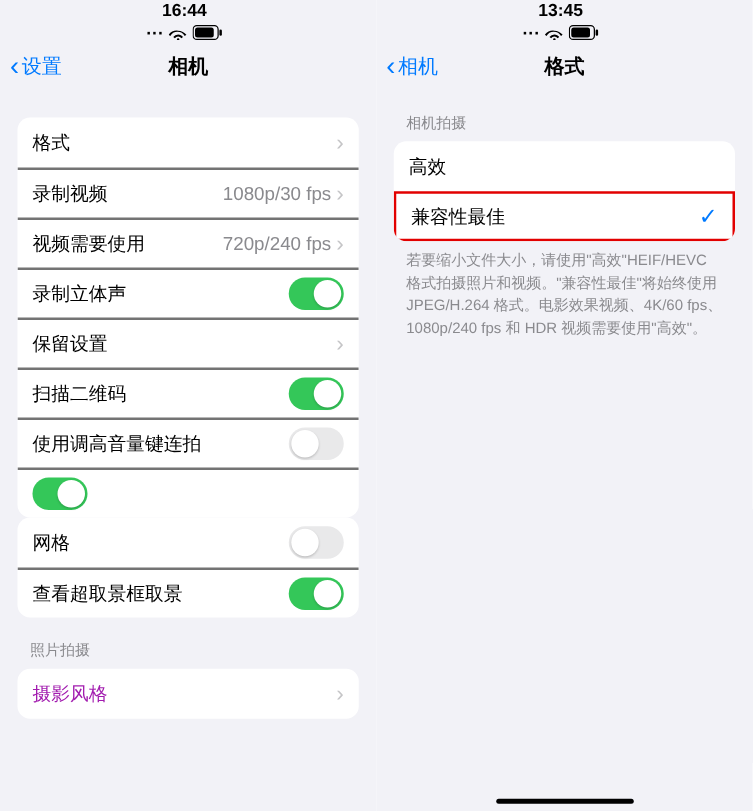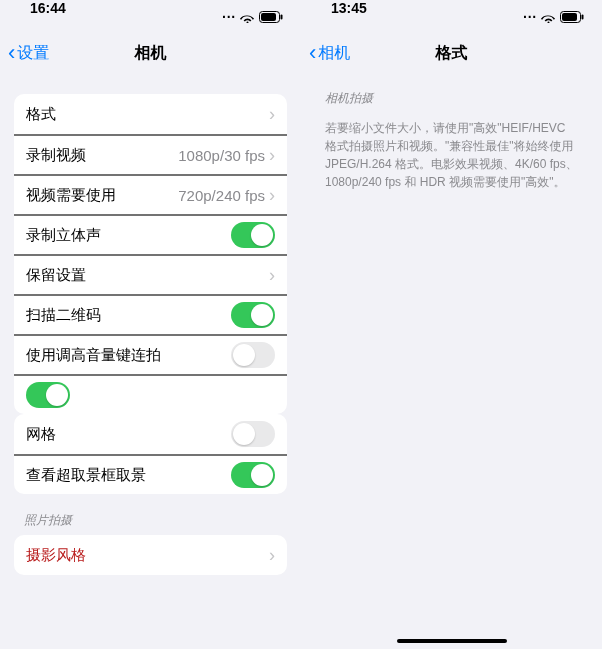--- a/index.html
+++ b/index.html
@@ -15,24 +15,26 @@
     height: 649px;
     background: #f2f2f7;
     display: flex;
     flex-direction: column;
     overflow: hidden;
     position: relative;
   }
   .status-bar {
     height: 34px;
     display: flex;
+    align-items: center;
     justify-content: space-between;
-    padding: 0 18px 0 30px;
+    padding: 0 18px 0 12px;
     font-size: 14px;
     font-weight: 600;
+    flex-direction: column;
   }
   .status-right { display: flex; align-items: center; gap: 4px; }
   .nav {
     height: 38px;
     display: flex;
     align-items: center;
     position: relative;
     padding: 0 8px;
   }
   .back {
@@ -47,21 +49,20 @@
     left: 0; right: 0;
     text-align: center;
     font-size: 16px;
     font-weight: 600;
   }
   .content { padding: 0 14px; flex: 1; overflow: hidden; }
   .section-header {
     font-size: 12px;
     color: #8a8a8e;
     padding: 18px 10px 6px;
-    font-style: italic;
   }
   .list {
     background: #fff;
     border-radius: 10px;
     overflow: hidden;
   }
   .row {
     display: flex;
     align-items: center;
     justify-content: space-between;
@@ -94,21 +95,21 @@
   }
   .switch.on .knob { right: 2px; }
   .switch.off .knob { left: 2px; }
   .red-box { border: 2px solid #e20000; }
   .footer-text {
     font-size: 12px;
     color: #8a8a8e;
     padding: 6px 10px;
     line-height: 1.5;
   }
-  .link-row { color: #b91c1c; }
+  .link-row { color: #a21caf; }
   .check { color: #007aff; font-size: 18px; }
   .home-indicator {
     position: absolute;
     bottom: 6px;
     left: 50%;
     transform: translateX(-50%);
     width: 110px;
     height: 4px;
     background: #000;
     border-radius: 2px;
@@ -240,16 +241,25 @@
   <div class="nav">
     <div class="back">
       <span class="back-chevron">‹</span>
       <span>相机</span>
     </div>
     <div class="nav-title">格式</div>
   </div>
 
   <div class="content">
     <div class="section-header">相机拍摄</div>
+    <div class="list" id="right-list">
+        <div class="row tall">
+          <span class="row-label">高效</span>
+        </div>
+        <div class="row tall red-box">
+          <span class="row-label">兼容性最佳</span>
+          <span class="check">✓</span>
+        </div>
+      </div>
     <div class="footer-text">若要缩小文件大小，请使用"高效"HEIF/HEVC 格式拍摄照片和视频。"兼容性最佳"将始终使用 JPEG/H.264 格式。电影效果视频、4K/60 fps、1080p/240 fps 和 HDR 视频需要使用"高效"。</div>
   </div>
   <div class="home-indicator"></div>
 </div>
 
 </body></html>

